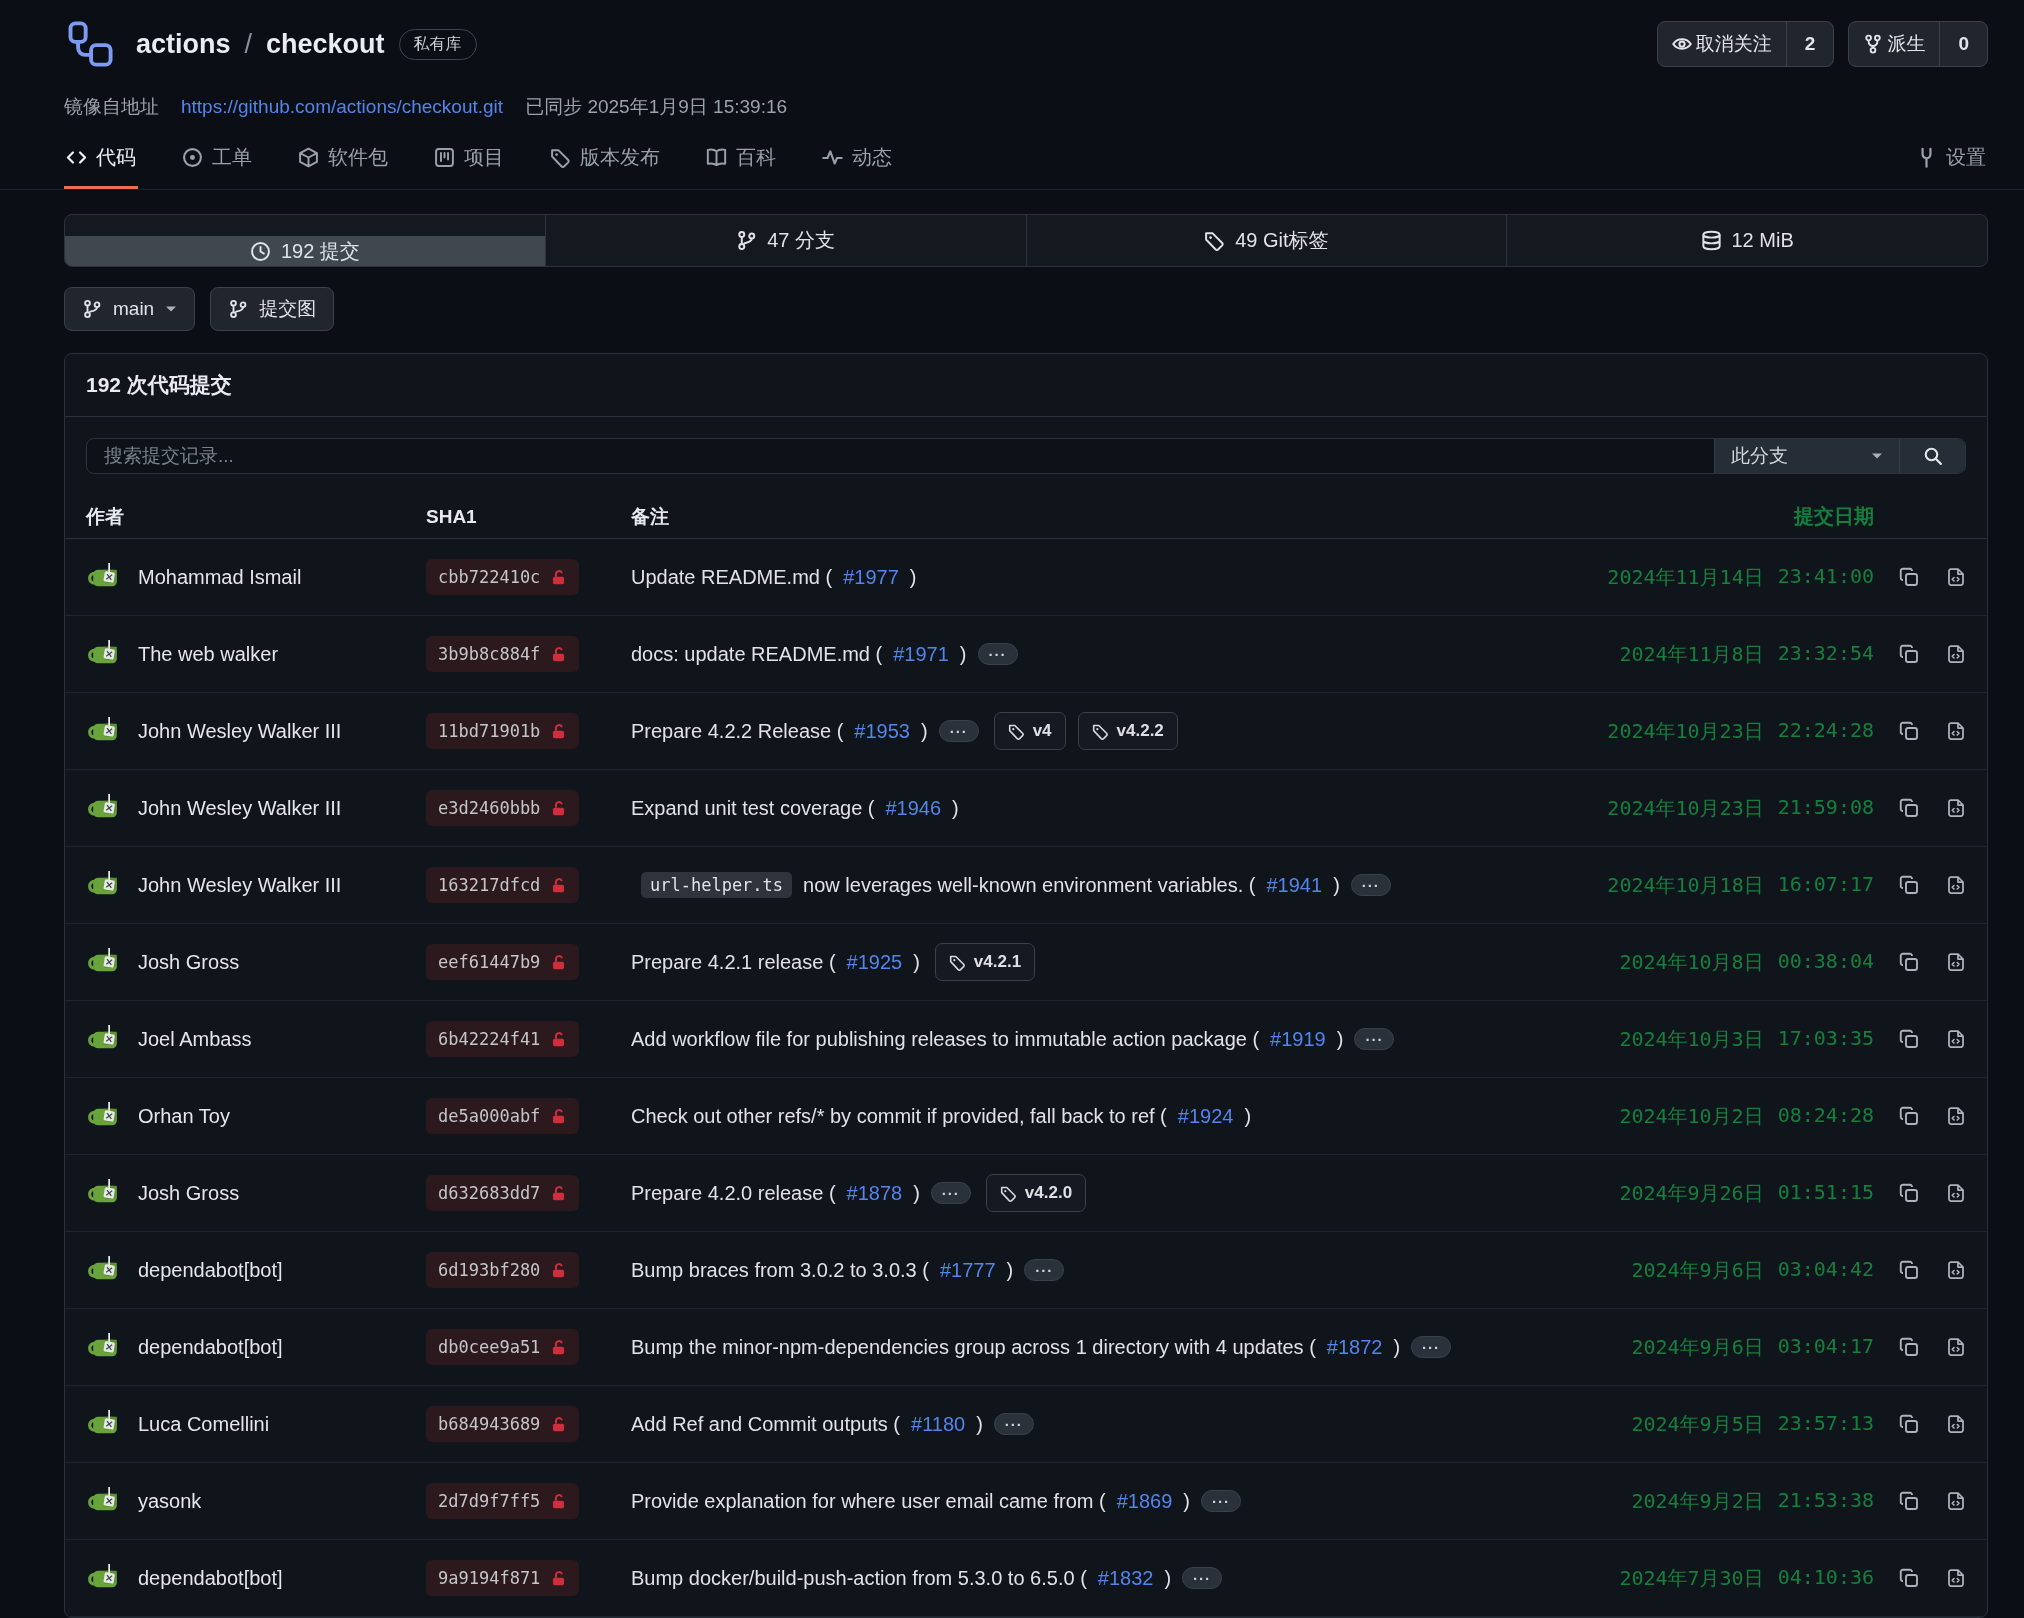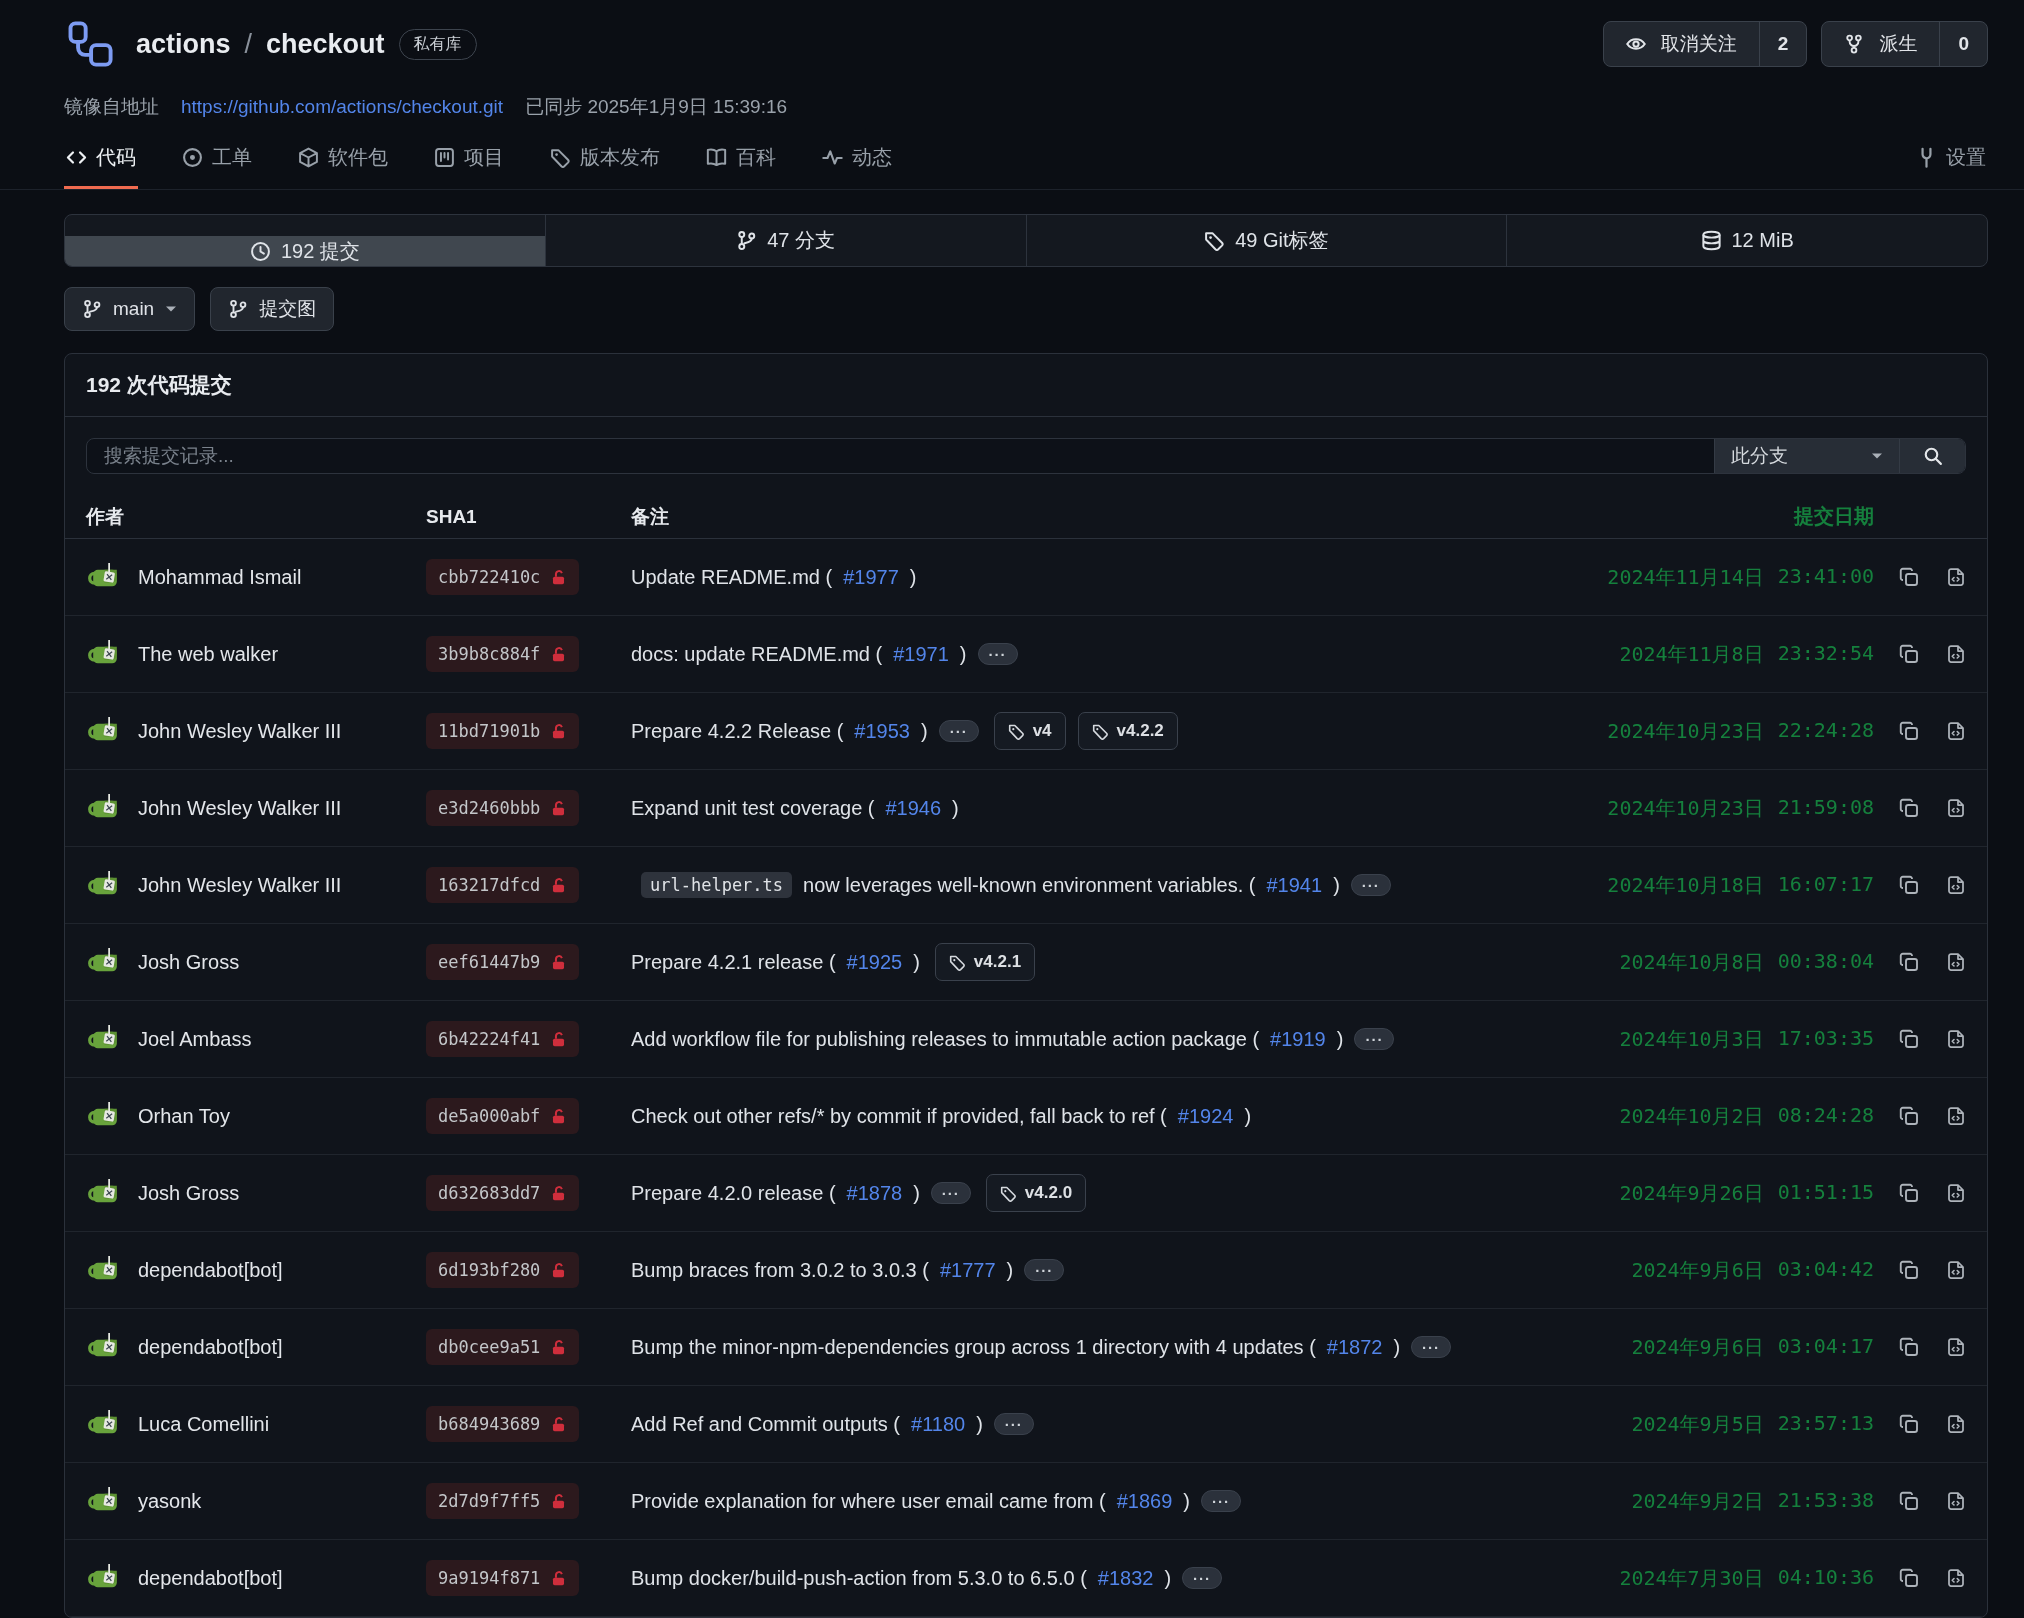--- a/index.html
+++ b/index.html
@@ -13,21 +13,21 @@
 
   
   .hdr-row { display:flex; align-items:center; }
   .logo { width:52px; height:52px; flex:0 0 auto; color:#7d9bf2; }
   .title { margin-left:20px; display:flex; align-items:flex-end; gap:14px; font-size:27px; font-weight:600; color:#e9ecf0; }
   .title a { color:#e9ecf0; text-decoration:none; }
   .title .sep { color:#8a919b; font-weight:400; }
   .vis-badge { border:1px solid #3d444e; border-radius:16px; padding:4px 14px; font-size:16px; font-weight:400; color:#c9ced4; }
   .hdr-actions { margin-left:auto; display:flex; gap:14px; }
   .split-btn { display:flex; align-items:stretch; height:46px; background:#21262e; border:1px solid #3a414b; border-radius:8px; overflow:hidden; cursor:pointer; }
-  .split-btn .lbl { display:flex; align-items:center; gap:15px; padding:0 22px; font-size:19px; color:#e2e5e9; }
+  .split-btn .lbl { display:flex; align-items:center; gap:4px; padding:0 14px; font-size:19px; color:#e2e5e9; }
   .split-btn .cnt { display:flex; align-items:center; padding:0 18px; border-left:1px solid #3a414b; font-size:19px; font-weight:600; color:#e2e5e9; }
   .icon16 { width:20px; height:20px; }
 
   .mirror { margin-top:24px; font-size:19px; color:#9aa2ab; display:flex; gap:22px; align-items:center; }
   .mirror a { color:#5385ea; text-decoration:none; }
 
   
   .tabs { margin-top:18px; display:flex; align-items:flex-end; gap:42px; }
   .tab { display:flex; align-items:center; gap:9px; font-size:20px; color:#98a0a9; padding:6px 2px 15px; cursor:pointer; border-bottom:3px solid transparent; }
   .tab .ticon { width:21px; height:21px; }

